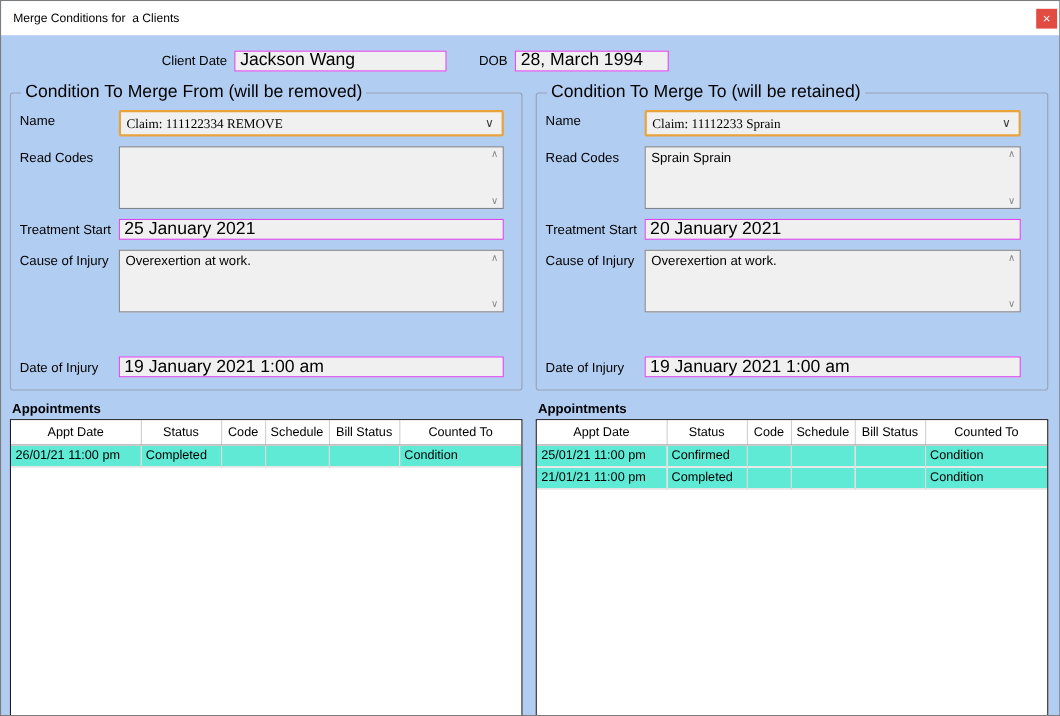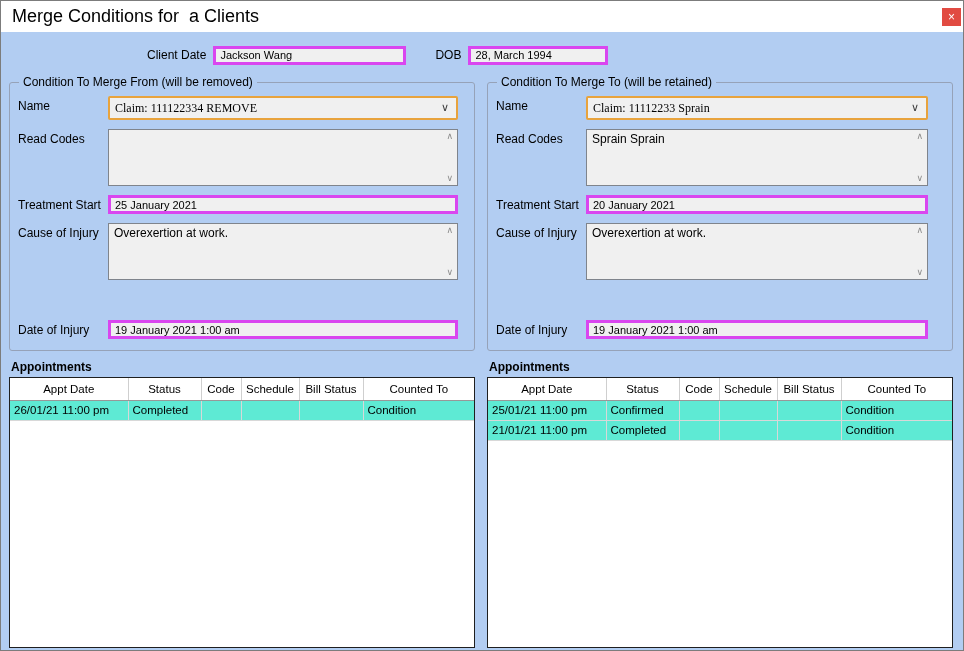--- a/index.html
+++ b/index.html
@@ -9,50 +9,50 @@
   .window {
     width: 964px; height: 651px;
     display: flex; flex-direction: column;
     background: var(--body-bg, #b2cdf2);
     border: 1px solid #7c7c7c;
     position: relative; overflow: hidden;
   }
 
   
   .titlebar { height: 31px; flex: none; background: #ffffff; display: flex; align-items: center; padding-left: 11px; position: relative; }
-  .title { font-size: 18px; white-space: pre; }
+  .title { font-size: 11px; white-space: pre; }
   .close-btn {
     position: absolute; right: 2px; top: 7px; width: 19px; height: 18px;
     background: var(--close-red, #e14b42); color: #fff; border: none;
     font-size: 12px; line-height: 17px; text-align: center; cursor: pointer; padding: 0;
     font-family: inherit;
   }
 
   .body { flex: 1; display: flex; flex-direction: column; }
 
   
   .header-row { display: flex; align-items: center; margin: 13px 0 0 146px; height: 20px; font-size: 12px; }
   .header-row .lbl { margin-right: 7px; }
   .dob-lbl { margin-left: 29px; margin-right: 9px; }
 
   .tb {
-    background: var(--field-bg, #f0f0f0); border: 3px solid #d946ef;
-    font-size: 11px; font-family: inherit; color: #000;
+    background: var(--field-bg, #f0f0f0); border: 1px solid #d946ef;
+    font-size: 16px; font-family: inherit; color: #000;
     height: 19px; padding: 1px 4px; outline: none;
   }
   .client-name { width: 193px; }
   .dob { width: 140px; }
 
   
   .panels { display: flex; gap: 12px; padding: 10px 10px 0 8px; flex: 1; align-items: flex-start; }
   .panel { flex: 1; min-width: 0; }
 
   fieldset.groupbox { border: 1px solid #96a2b8; border-radius: 3px; padding: 7px 16px 8px 8px; }
   .panel.right fieldset.groupbox { padding-right: 24px; }
-  legend { font-size: 12px; padding: 0 4px; margin-left: 1px; }
+  legend { font-size: 16px; padding: 0 4px; margin-left: 1px; }
 
   .frow { display: flex; align-items: flex-start; margin-bottom: 9px; font-size: 12px; }
   .frow:last-child { margin-bottom: 3px; margin-top: 40px; }
   .frow > label { width: 90px; flex: none; padding-top: 3px; }
   .fctl { flex: 1; min-width: 0; }
 
   .combo {
     height: 24px; background: var(--field-bg, #f0f0f0); border: 2px solid var(--accent, #e8a33d);
     border-radius: 2px; display: flex; align-items: center; padding: 0 22px 0 5px;
     position: relative; font-size: 12px; cursor: default; overflow: hidden; white-space: nowrap; font-family: Liberation Serif, serif;

